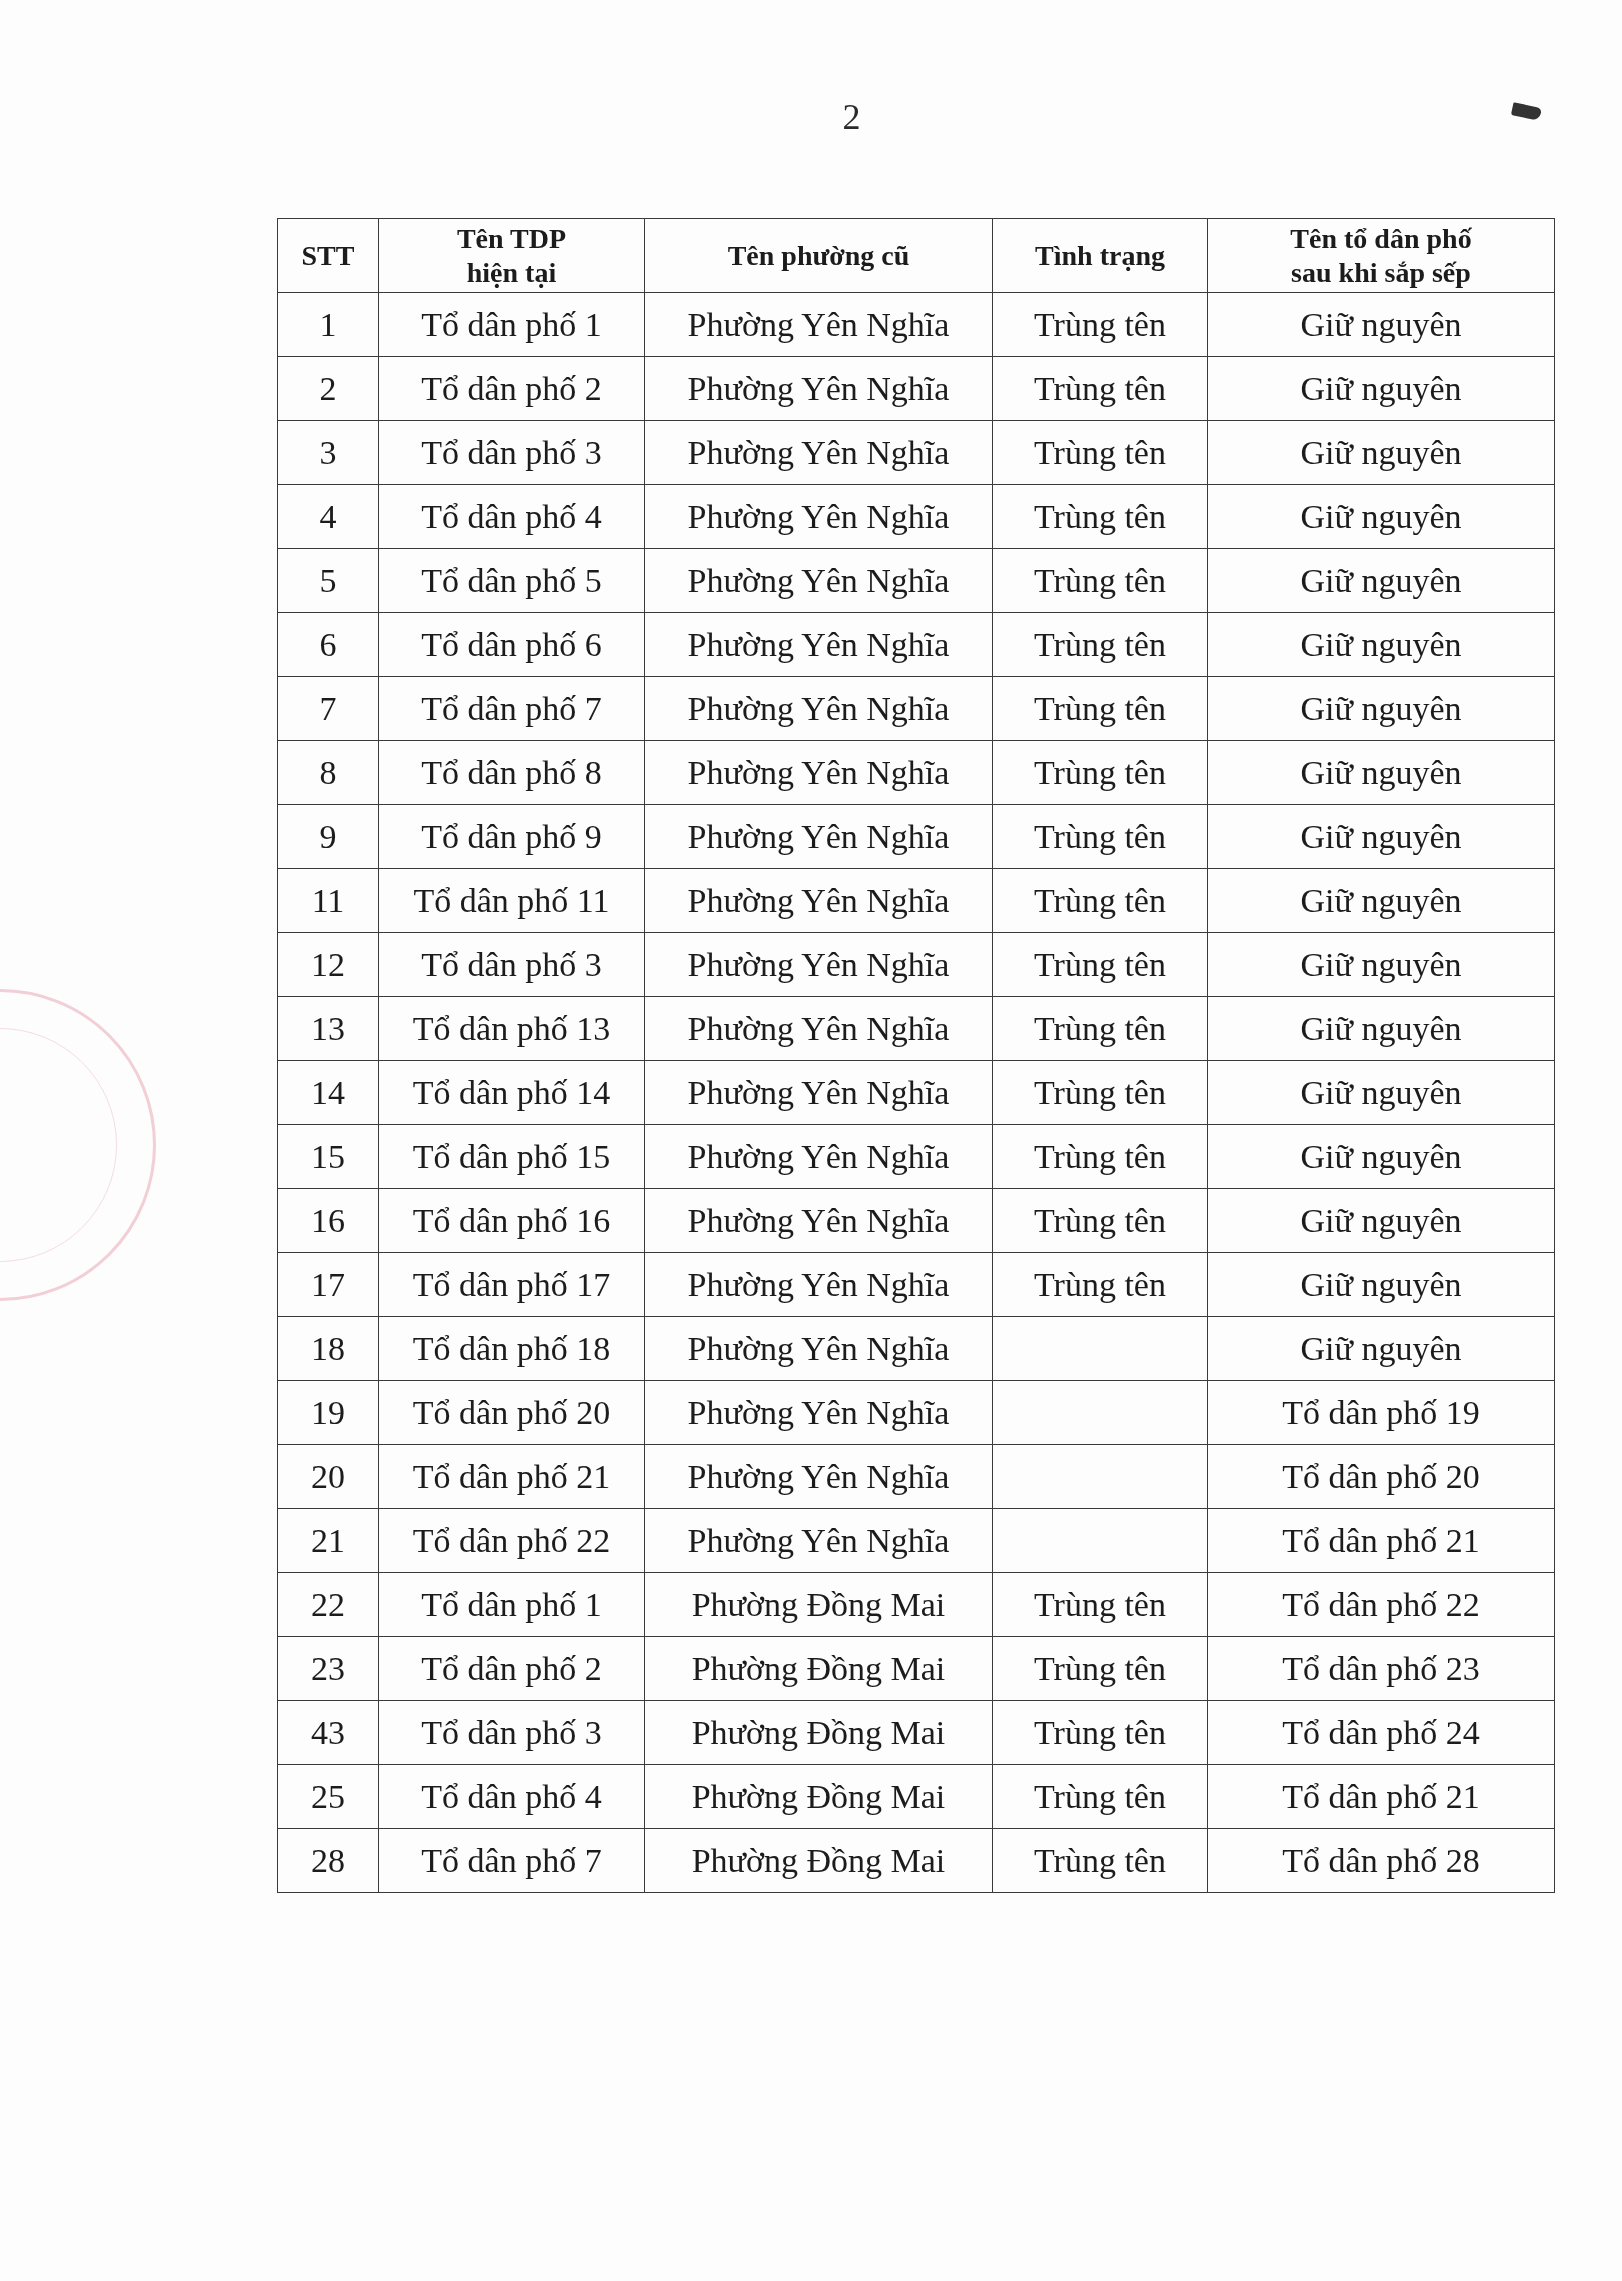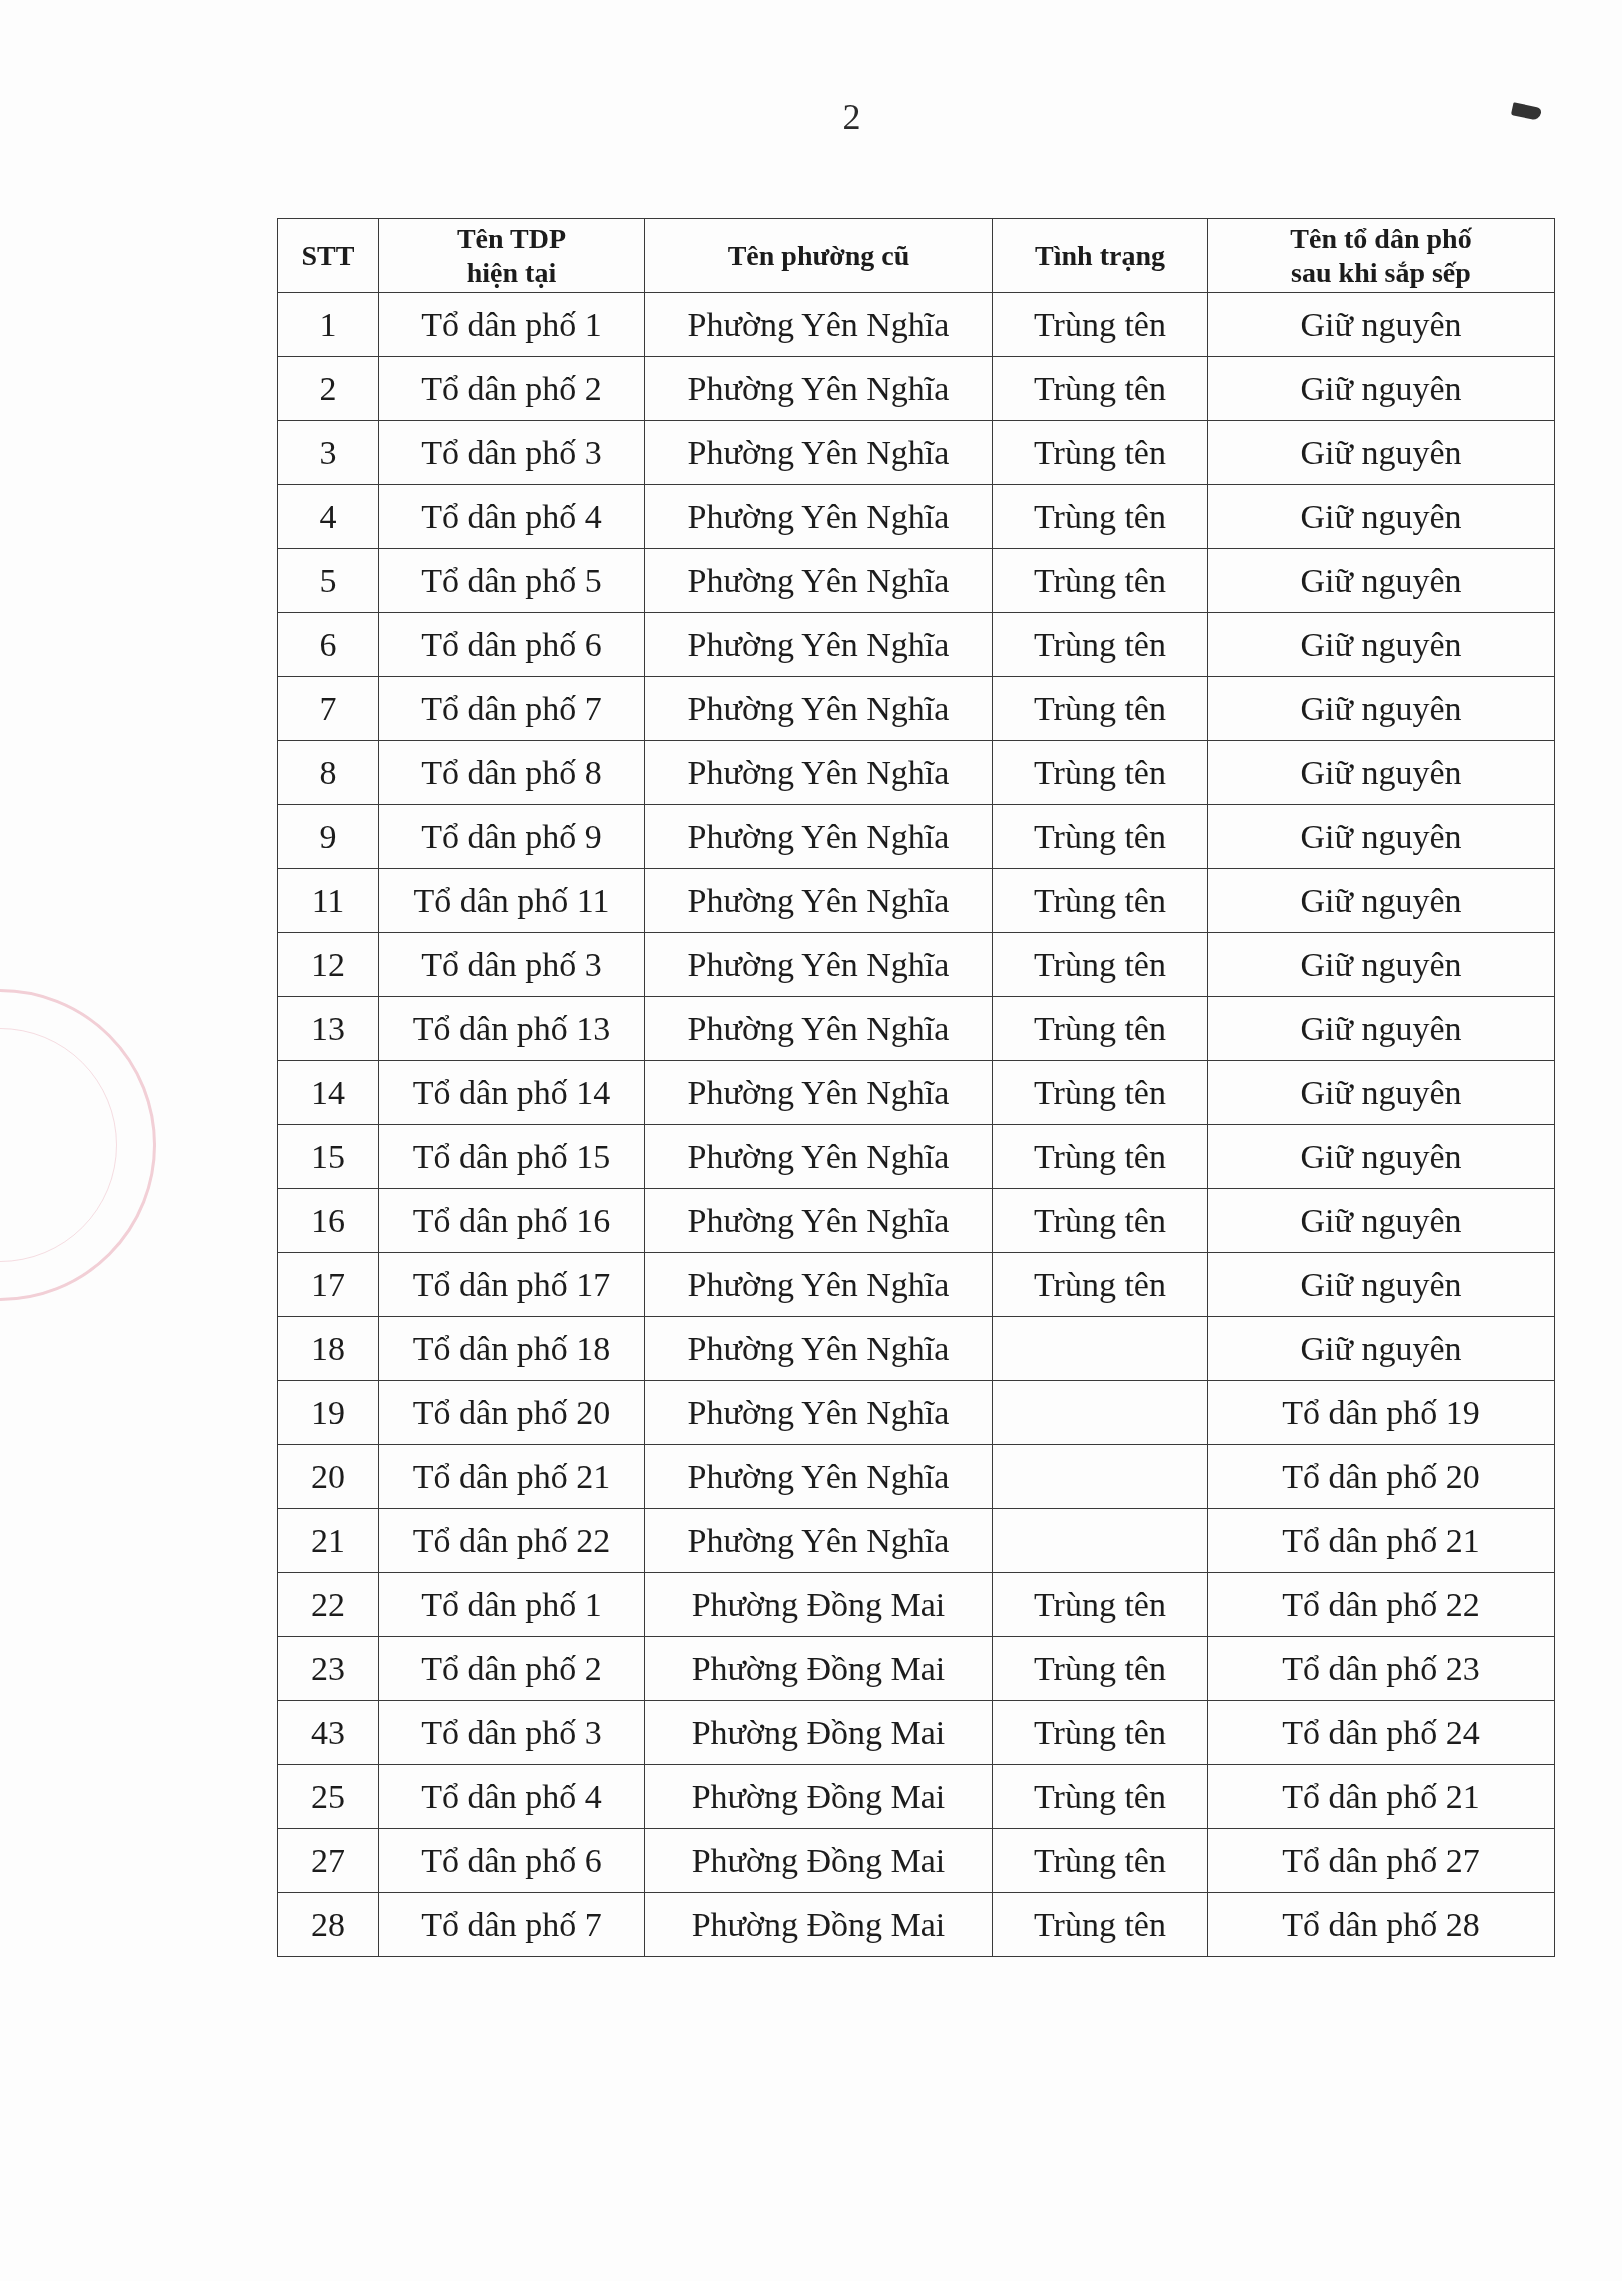--- a/index.html
+++ b/index.html
@@ -247,27 +247,20 @@
         <td>Tổ dân phố 24</td>
       </tr>
       <tr>
         <td>25</td>
         <td>Tổ dân phố 4</td>
         <td>Phường Đồng Mai</td>
         <td>Trùng tên</td>
         <td>Tổ dân phố 21</td>
       </tr>
       <tr>
-        <td>27</td>
-        <td>Tổ dân phố 6</td>
-        <td>Phường Đồng Mai</td>
-        <td>Trùng tên</td>
-        <td>Tổ dân phố 27</td>
-      </tr>
-      <tr>
         <td>28</td>
         <td>Tổ dân phố 7</td>
         <td>Phường Đồng Mai</td>
         <td>Trùng tên</td>
         <td>Tổ dân phố 28</td>
       </tr>
     </tbody>
 </table>
 
 

